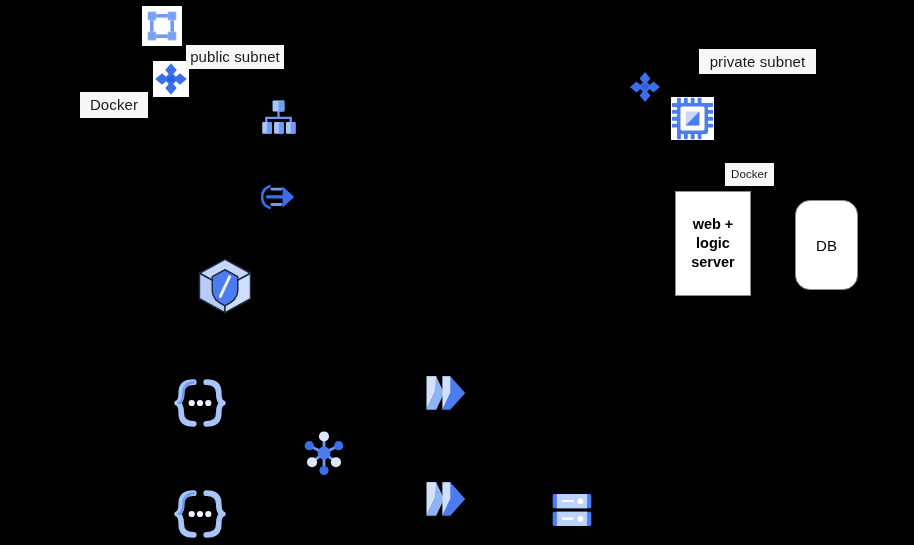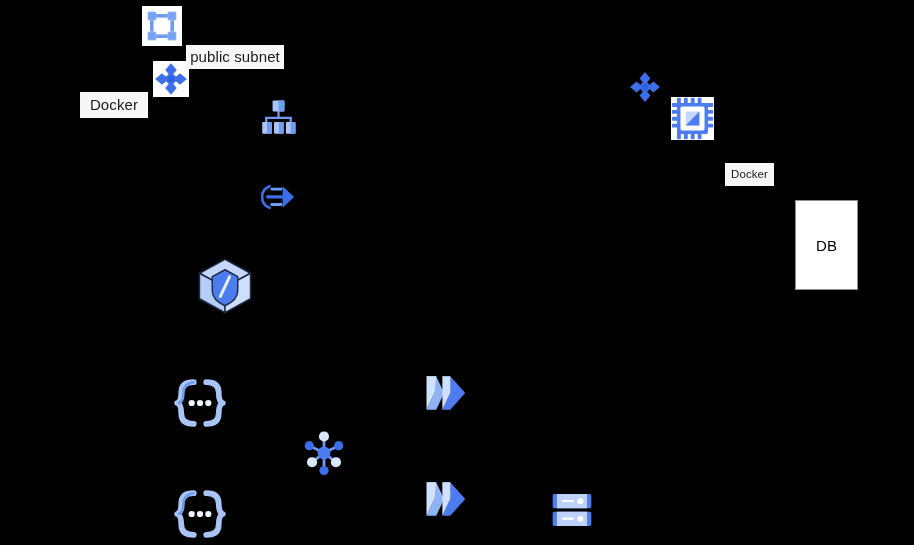--- a/index.html
+++ b/index.html
@@ -214,17 +214,23 @@
         <rect x="2" y="62" width="16" height="9" rx="2" fill="#4d7cf0"></rect>
         <rect x="82" y="62" width="16" height="9" rx="2" fill="#4d7cf0"></rect>
         <rect x="14" y="14" width="72" height="72" rx="6" fill="#4d7cf0"></rect>
         <rect x="22" y="22" width="56" height="56" rx="4" fill="#ffffff"></rect>
         <rect x="34" y="34" width="32" height="32" rx="2" fill="#c6d9fb"></rect>
         <path d="M66 34 L66 66 L34 66 Z" fill="#4d7cf0"></path>
       </svg>
     </div>
     <div class="label-plate" style="left: 186px; top: 45px; width: 98px; height: 24px;">public subnet</div>
     <div class="label-plate" style="left: 80px; top: 92px; width: 68px; height: 26px;">Docker</div>
+    <div class="label-plate" style="left: 699px; top: 49px; width: 117px; height: 25px;">private subnet</div>
     <div class="label-plate small" style="left: 725px; top: 155px; width: 49px; height: 23px; margin-top: 8px;">Docker</div>
-    <div class="box normal" style="left: 795px; top: 200px; width: 63px; height: 90px;">
+    <div class="box bold" style="left: 675px; top: 191px; width: 76px; height: 105px;">
+      <div style="white-space: pre-line;">web +
+logic
+server</div>
+    </div>
+    <div class="box normal" style="left: 795px; top: 200px; width: 63px; height: 90px; border-radius: 15px;">
       <div style="white-space: pre-line;">DB</div>
     </div>
   </div>
 
 </body></html>

